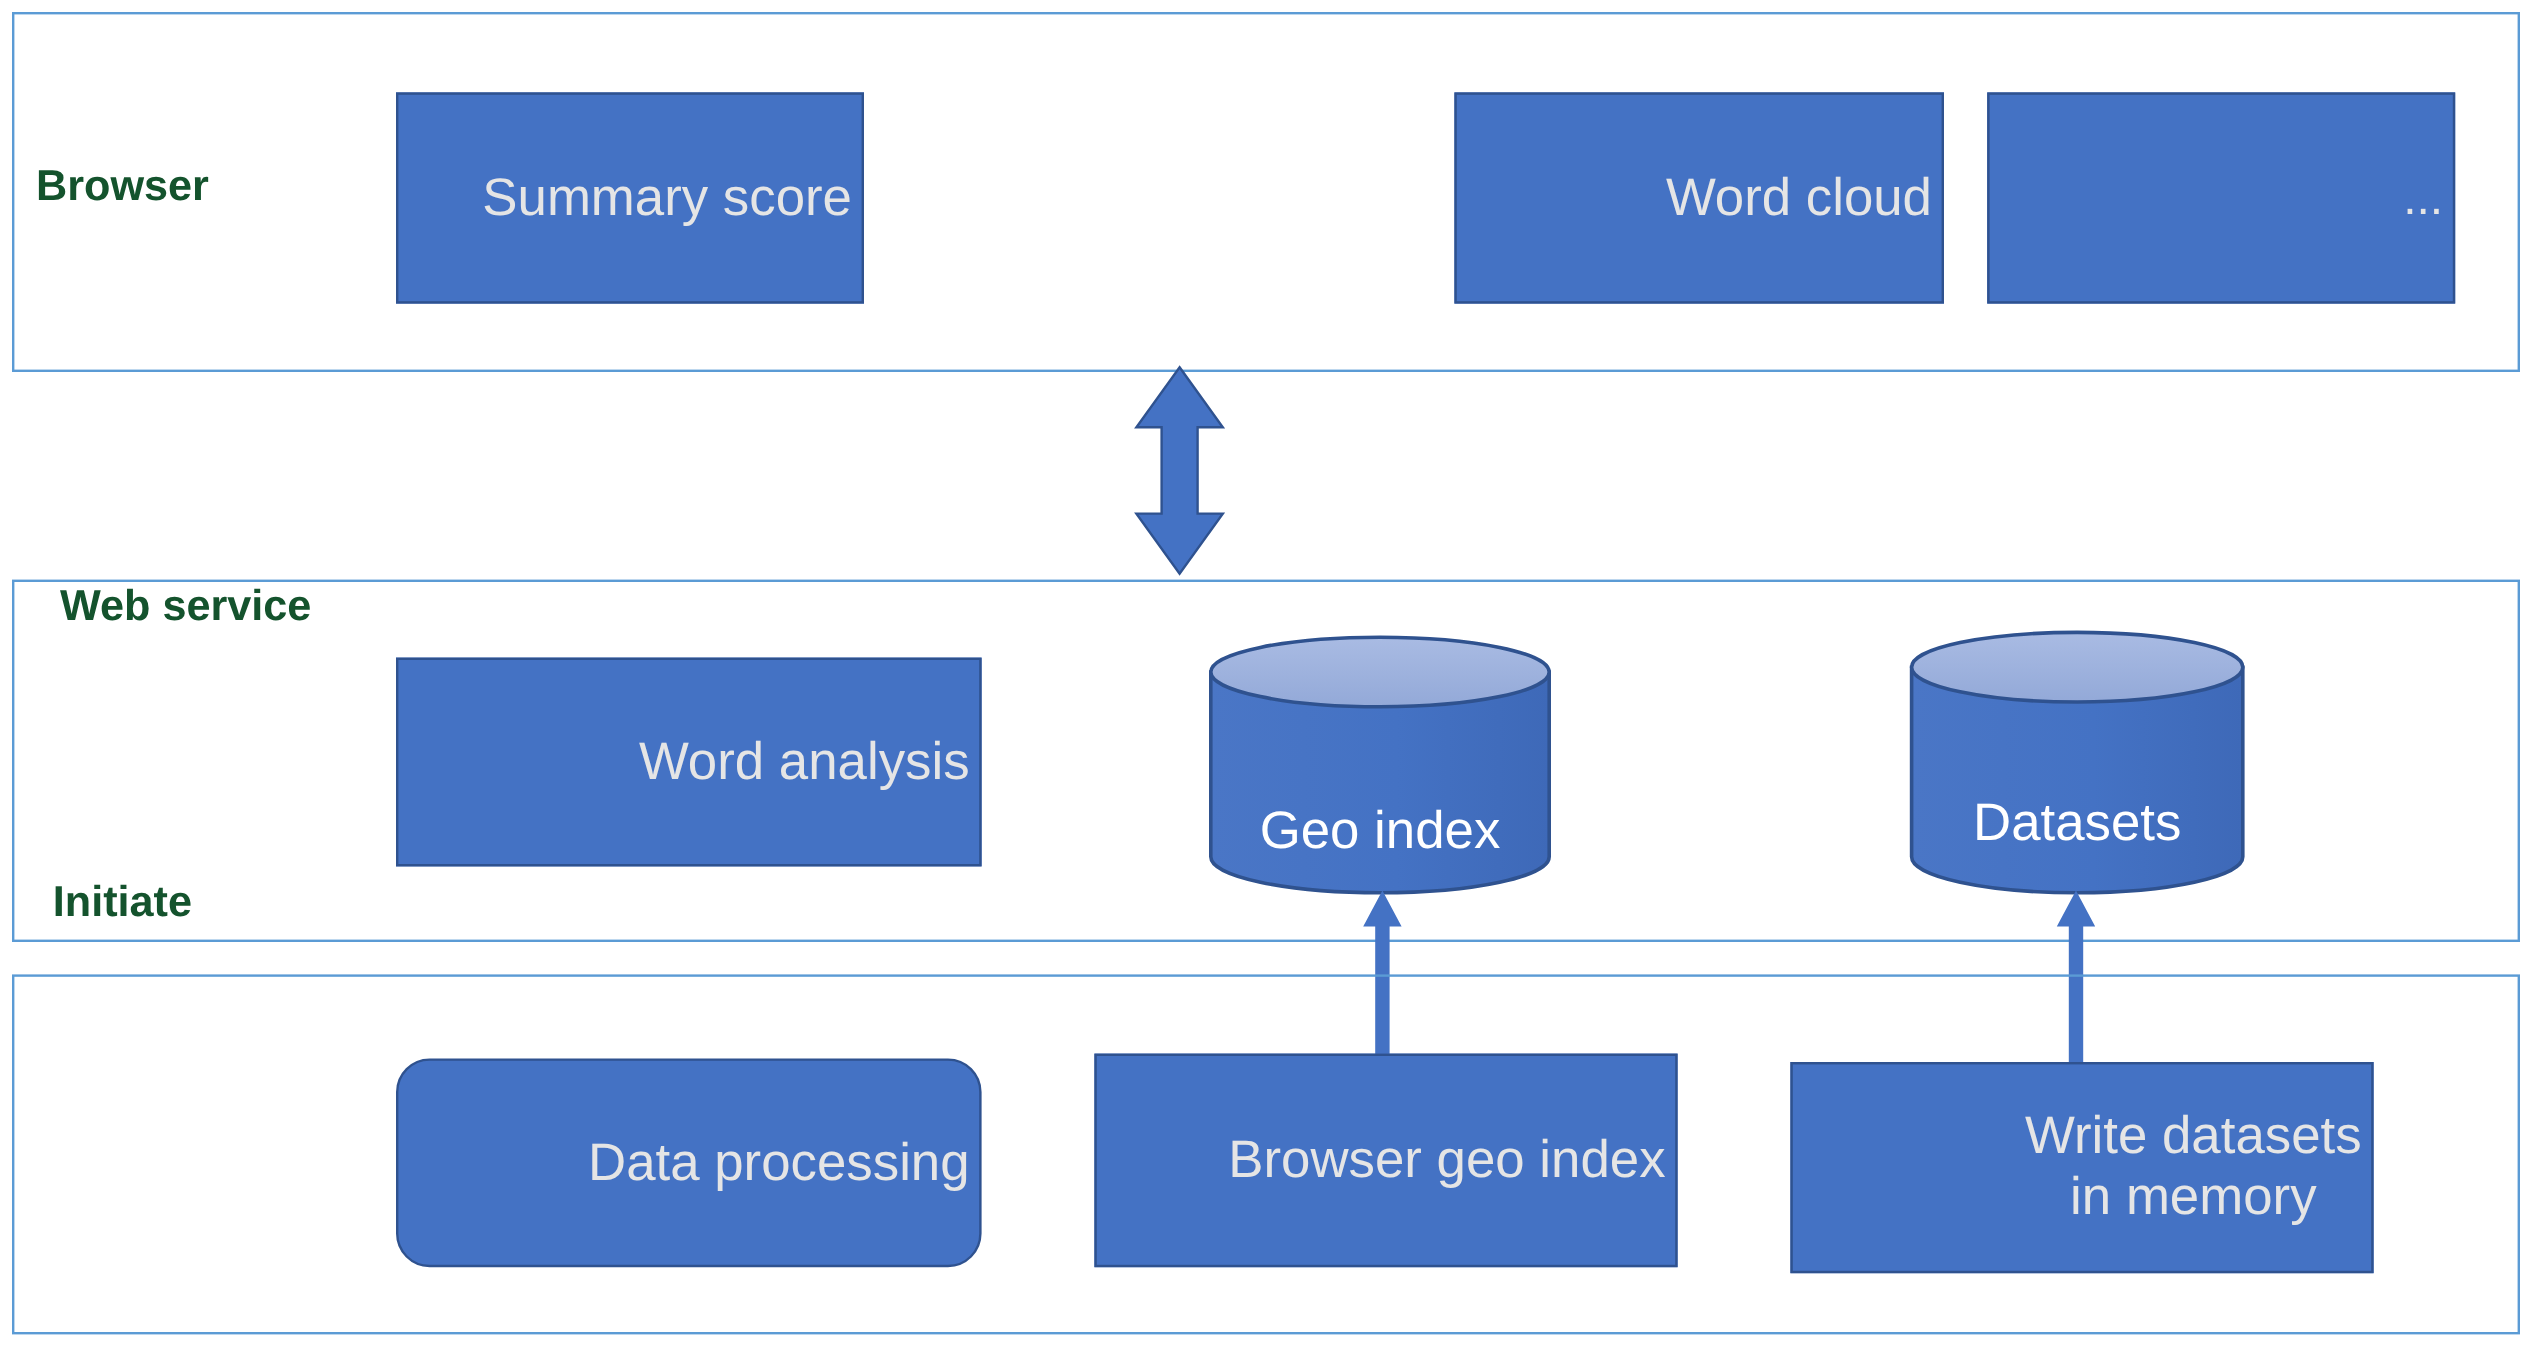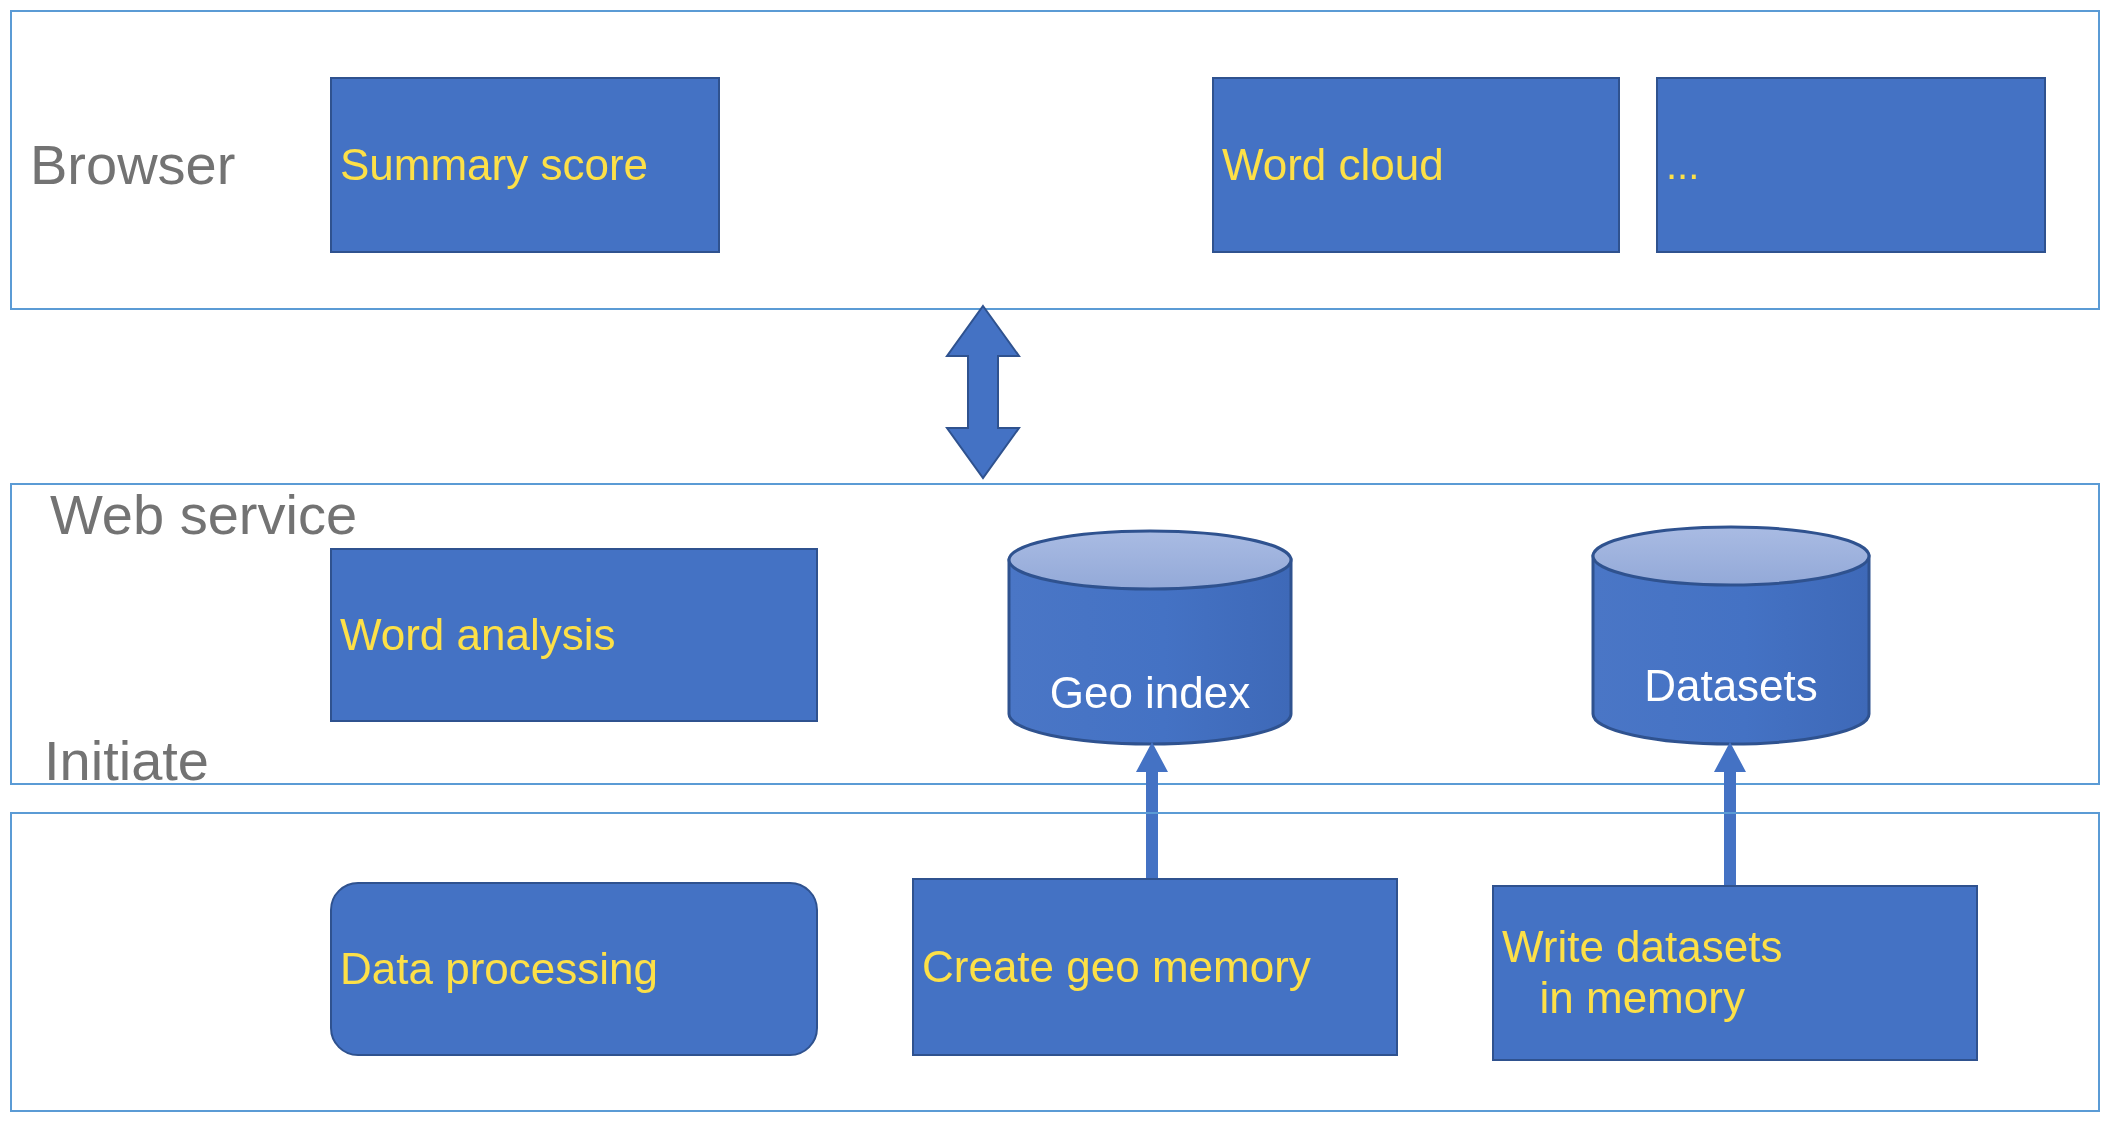--- a/index.html
+++ b/index.html
@@ -27,40 +27,40 @@
     border: 2px solid #5B9BD5;
     background: transparent;
   }
   #band-browser   { left: 10px; top: 10px;  width: 2090px; height: 300px; }
   #band-service   { left: 10px; top: 483px; width: 2090px; height: 302px; }
   #band-initiate  { left: 10px; top: 812px; width: 2090px; height: 300px; }
 
   
   .row-label {
     position: absolute;
-    color: #737373;
-    font-size: 56px;
+    color: #14532d;
+    font-size: 36px;
     line-height: 1;
     white-space: nowrap;
-    font-weight: 400;
+    font-weight: 700;
   }
   #label-browser  { left: 30px; top: 137px; }
   #label-service  { left: 30px; top: 487px; margin-left: 20px; }
   #label-initiate { left: 44px; top: 733px; }
 
   
   .proc-box {
     position: absolute;
     box-sizing: border-box;
     background: #4472C4;
     border: 2px solid #2F528F;
-    color: #fde047;
+    color: #e5e5e5;
     display: flex;
     align-items: center;
-    justify-content: flex-start;
+    justify-content: flex-end;
     text-align: center;
     font-size: 44px;
     line-height: 1.15;
     padding: 4px 8px;
   }
   #box-summary-score { left: 330px;  top: 77px;  width: 390px; height: 176px; }
   #box-tables        { left: 772px;  top: 77px;  width: 390px; height: 176px; }
   #box-word-cloud    { left: 1212px; top: 77px;  width: 408px; height: 176px; }
   #box-more          { left: 1656px; top: 77px;  width: 390px; height: 176px; font-size: 40px; }
   #box-data-analysis { left: 330px;  top: 548px; width: 488px; height: 174px; }
@@ -178,21 +178,21 @@
     </svg>
   </div>
 
   <div class="layer-band" id="band-initiate"></div>
   <div class="row-label" id="label-initiate">Initiate</div>
 
   <div class="proc-box" id="box-data-processing">
     <span>Data processing</span>
   </div>
   <div class="proc-box" id="box-create-geo-index">
-    <span>Create geo memory</span>
+    <span>Browser geo index</span>
   </div>
   <div class="proc-box" id="box-write-datasets">
     <span>
       <span>Write datasets</span><br>
       <span>in memory</span>
     </span>
   </div>
 
 </div>
 

